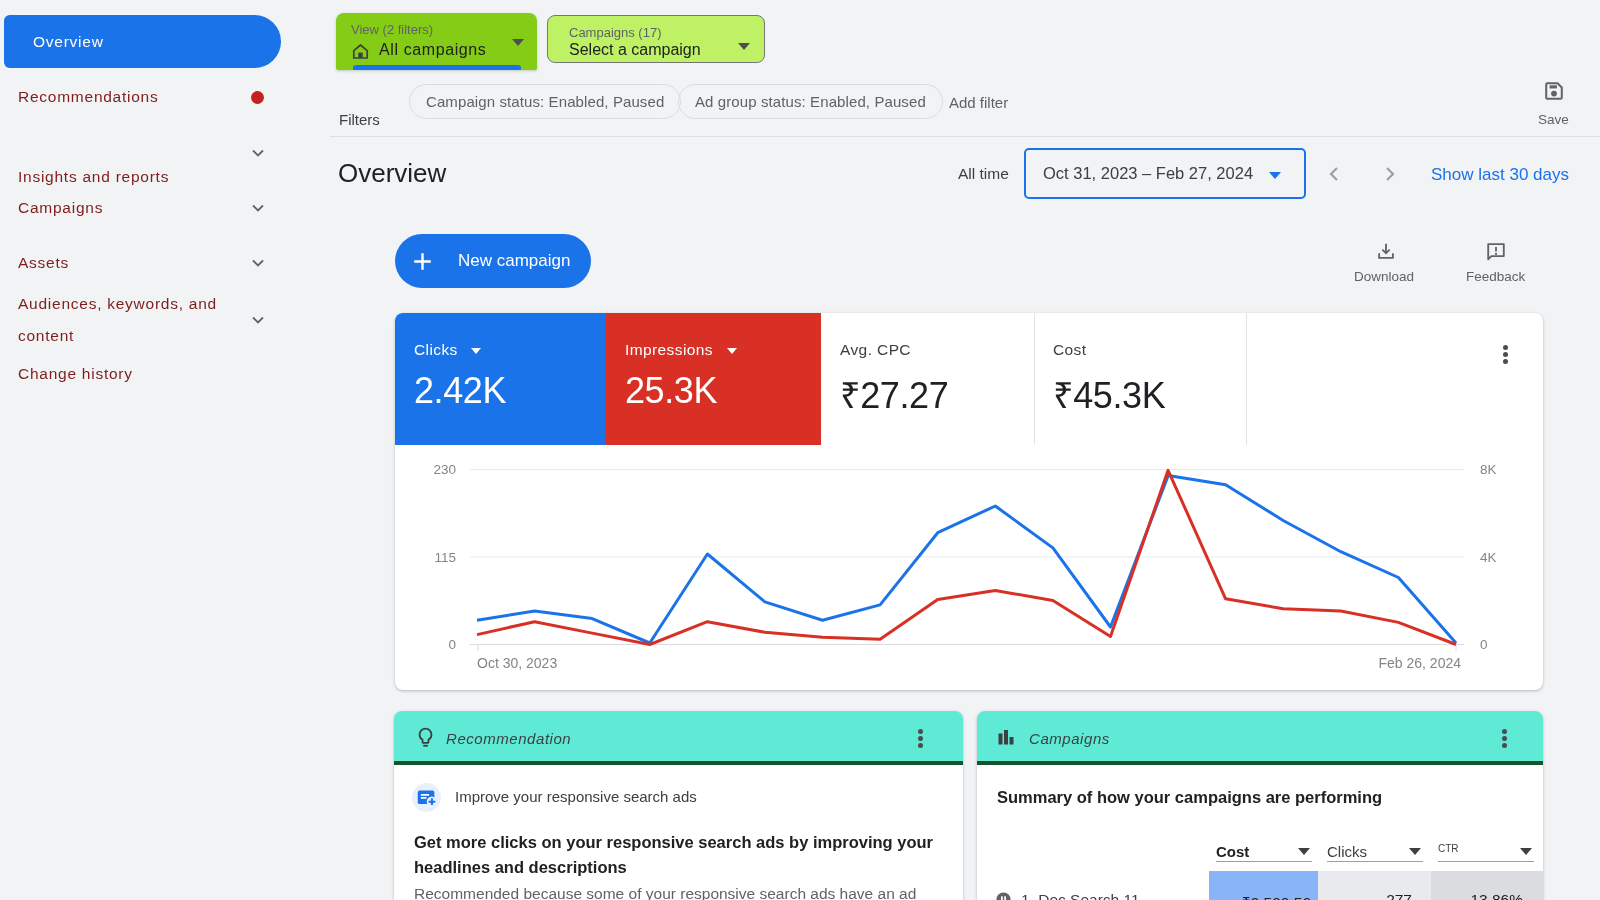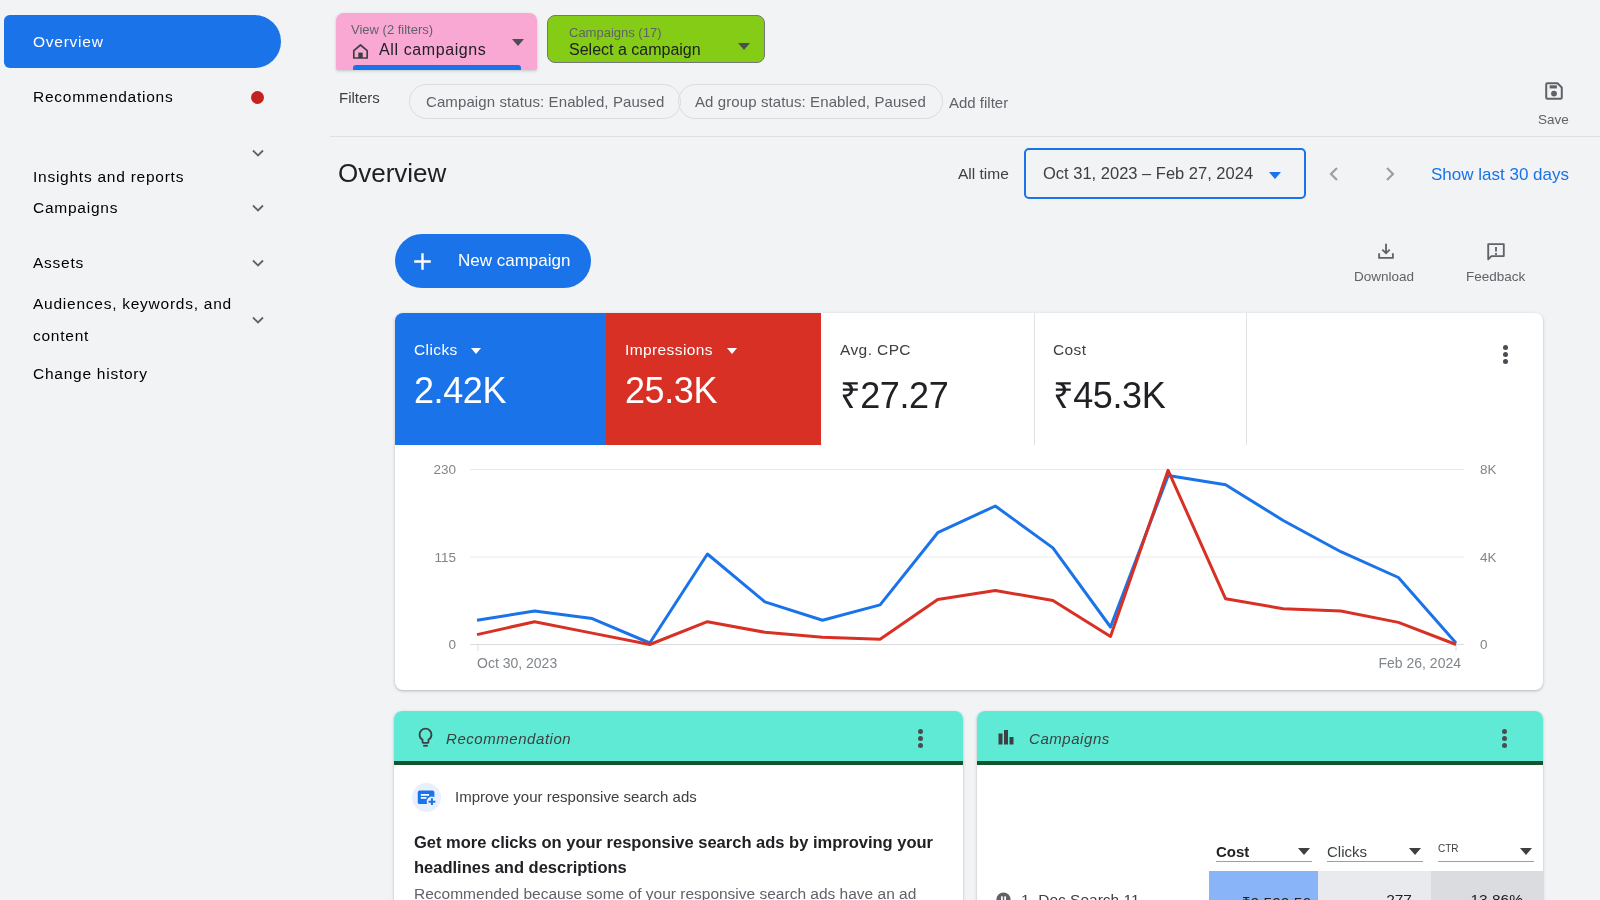--- a/index.html
+++ b/index.html
@@ -16,30 +16,30 @@
   box-shadow:0 1px 2px rgba(60,64,67,.2), 0 1px 3px 1px rgba(60,64,67,.1);
 }
 
 #side-pill {
   left:4px; top:15px; width:277px; height:53px; background:#1a73e8;
   border-radius:6px 28px 28px 6px; color:#fff;
   display:flex; align-items:center; padding-left:29px;
   font-size:15.5px; letter-spacing:.75px;
 }
 .nav-item { left:0; width:300px; height:30px; display:flex; align-items:center;
-  padding-left:33px; font-size:15.5px; color:#000000; letter-spacing:.75px; }
+  padding-left:18px; font-size:15.5px; color:#7f1d1d; letter-spacing:.75px; }
 .red-dot { left:251px; width:13px; height:13px; border-radius:50%; background:#c5221f; }
 .chev { left:249px; width:18px; height:18px; }
 
-#tab1 { left:336px; top:13px; width:201px; height:57px; background:#f9a8d4;
+#tab1 { left:336px; top:13px; width:201px; height:57px; background:#84cc16;
   border-radius:8px 8px 2px 2px; box-shadow:0 1px 3px rgba(60,64,67,.25); }
 #tab1 .cap, #tab2 .cap { position:absolute; left:21px; top:9px; font-size:13px; color:#5f6368; }
 #tab1 .blue-bar { position:absolute; left:17px; bottom:0; width:168px; height:5px;
   background:#1a73e8; border-radius:3px 3px 0 0; }
-#tab2 { left:547px; top:15px; width:218px; height:48px; background:#84cc16;
+#tab2 { left:547px; top:15px; width:218px; height:48px; background:#bef264;
   border:1px solid #747775; border-radius:8px;text-align:right; }
 .tab-main { position:absolute; left:21px; top:26px; font-size:16px; color:#202124; }
 .tri { width:0; height:0; border-left:6px solid transparent; border-right:6px solid transparent;
   border-top:7px solid #4b4f54; position:absolute; }
 
 .chip { position:absolute; top:84px; height:35px; border:1px solid #dadce0; border-radius:17.5px;
   display:flex; align-items:center; padding:0 16px; font-size:15px; color:#5f6368; letter-spacing:.1px;}
 
 #datebox { left:1024px; top:148px; width:282px; height:51px; border:2px solid #1a73e8;
   border-radius:5px; background:#f1f3f4; }
@@ -93,21 +93,21 @@
   <div class="tab-main" style="left:43px; top:28px; letter-spacing:.6px;">All campaigns</div>
   <div class="tri" style="left:176px; top:26px;"></div>
   <div class="blue-bar"></div>
 </div>
 <div class="abs" id="tab2">
   <div class="cap">Campaigns (17)</div>
   <div class="tab-main" style="top:25px;">Select a campaign</div>
   <div class="tri" style="left:190px; top:27px;"></div>
 </div>
 
-<div class="abs" style="left:339px; top:89px; font-size:15px; color:#3c4043;">Filters</div>
+<div class="abs" style="left:339px; top:111px; font-size:15px; color:#3c4043;">Filters</div>
 <div class="chip" style="left:409px;">Campaign status: Enabled, Paused</div>
 <div class="chip" style="left:678px;">Ad group status: Enabled, Paused</div>
 <div class="abs" style="left:949px; top:94px; font-size:15px; color:#5f6368;">Add filter</div>
 <svg class="abs" style="left:1543px; top:80px;" width="22" height="22" viewBox="0 0 24 24">
     <path d="M4.8 3.5 H15.8 L20.5 8.2 V19.2 C20.5 19.9 19.9 20.5 19.2 20.5 H4.8 C4.1 20.5 3.5 19.9 3.5 19.2 V4.8 C3.5 4.1 4.1 3.5 4.8 3.5 Z" fill="none" stroke="#5f6368" stroke-width="2.2" stroke-linejoin="round"></path>
     <rect x="7.2" y="5.8" width="8" height="3.4" fill="#5f6368"></rect>
     <circle cx="12" cy="14.8" r="3.2" fill="#5f6368"></circle>
   </svg>
 <div class="abs" style="left:1538px; top:112px; font-size:13.5px; color:#5f6368;">Save</div>
 
@@ -223,20 +223,21 @@
         <rect x="7" y="2" width="4" height="14.5" fill="#3c4043"></rect>
         <rect x="12.5" y="9" width="4" height="7.5" fill="#3c4043"></rect>
       </svg>
     <div class="t">Campaigns</div>
     <div class="dots3" style="right:36px; top:18px;">
         <span></span>
         <span></span>
         <span></span>
       </div>
   </div>
+  <div class="abs" style="left:20px; top:77px; font-size:16.5px; color:#202124; font-weight:700;">Summary of how your campaigns are performing</div>
 
   <div class="abs" style="left:239px; top:132px; width:96px; border-bottom:1px solid #9aa0a6; height:19px; font-size:15px; font-weight:700; color:#202124;">Cost<div class="tri" style="right:2px; top:5px; border-top-color:#3c4043;"></div></div>
   <div class="abs" style="left:350px; top:132px; width:96px; border-bottom:1px solid #9aa0a6; height:19px; font-size:15px; color:#3c4043;">Clicks<div class="tri" style="right:2px; top:5px; border-top-color:#3c4043;"></div></div>
   <div class="abs" style="left:461px; top:132px; width:96px; border-bottom:1px solid #9aa0a6; height:19px; font-size:10px; color:#3c4043;">CTR<div class="tri" style="right:2px; top:5px; border-top-color:#3c4043;"></div></div>
 
   <div class="abs" style="left:232px; top:160px; width:109px; height:40px; background:#8ab4f8;"></div>
   <div class="abs" style="left:341px; top:160px; width:113px; height:40px; background:#e8eaed;"></div>
   <div class="abs" style="left:454px; top:160px; width:112px; height:40px; background:#dadce0;"></div>
   <svg class="abs" style="left:18px; top:180px;" width="17" height="17" viewBox="0 0 24 24">
       <circle cx="12" cy="12" r="10" fill="#5f6368"></circle>

